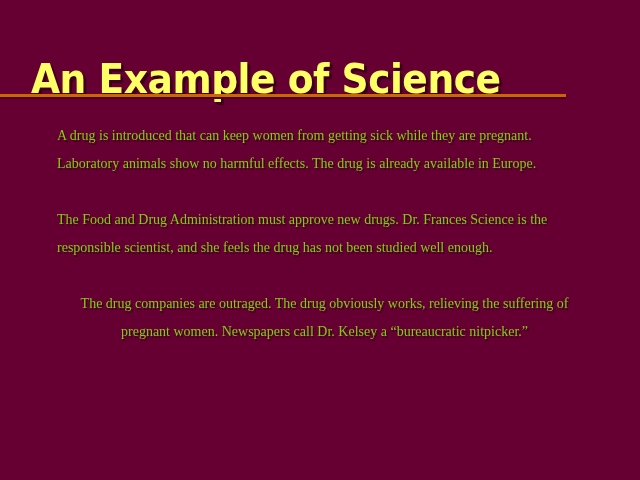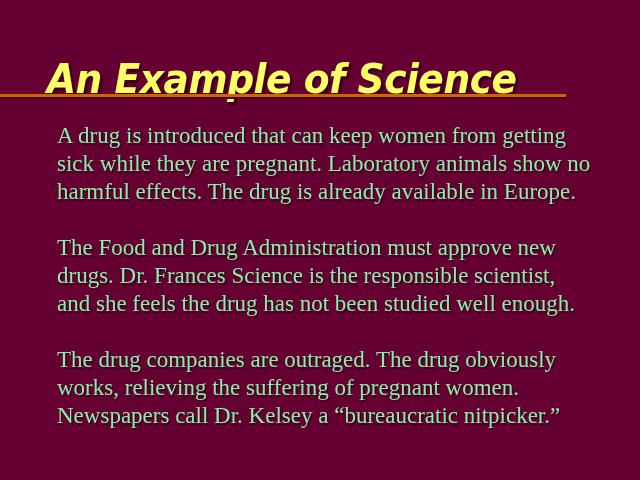--- a/index.html
+++ b/index.html
@@ -22,22 +22,21 @@
     background: #660033;
     box-sizing: border-box;
   }
 
   
   .title-area {
     position: absolute;
     left: 0;
     top: 28px;
     width: 532px;
-    text-align: right;
-    font-style: italic;
+    text-align: center;
   }
 
   .slide-title {
     display: inline-block;
     font-family: "DejaVu Sans", sans-serif;
     font-weight: bold;
     font-size: 40px;
     line-height: 48px;
     letter-spacing: -0.5px;
     color: #ffff66;
@@ -71,29 +70,30 @@
   
   .body-area {
     position: absolute;
     left: 57px;
     top: 122px;
     width: 535px;
   }
 
   .para {
     font-family: "Liberation Serif", serif;
-    font-size: 23px;
+    font-size: 14px;
     line-height: 28px;
-    color: #86efac;
+    color: #84cc16;
     text-shadow: 1.5px 1.5px 0 #3d0018;
     margin: 0 0 28px 0;
     text-align: left;
   }
   .para:last-child {
     margin-bottom: 0;
+    text-align: center;
   }
 </style>
 </head>
 <body>
 
 <div class="slide">
 
   <div class="title-area">
     <h1 class="slide-title">An Example of Science</h1>
   </div>

